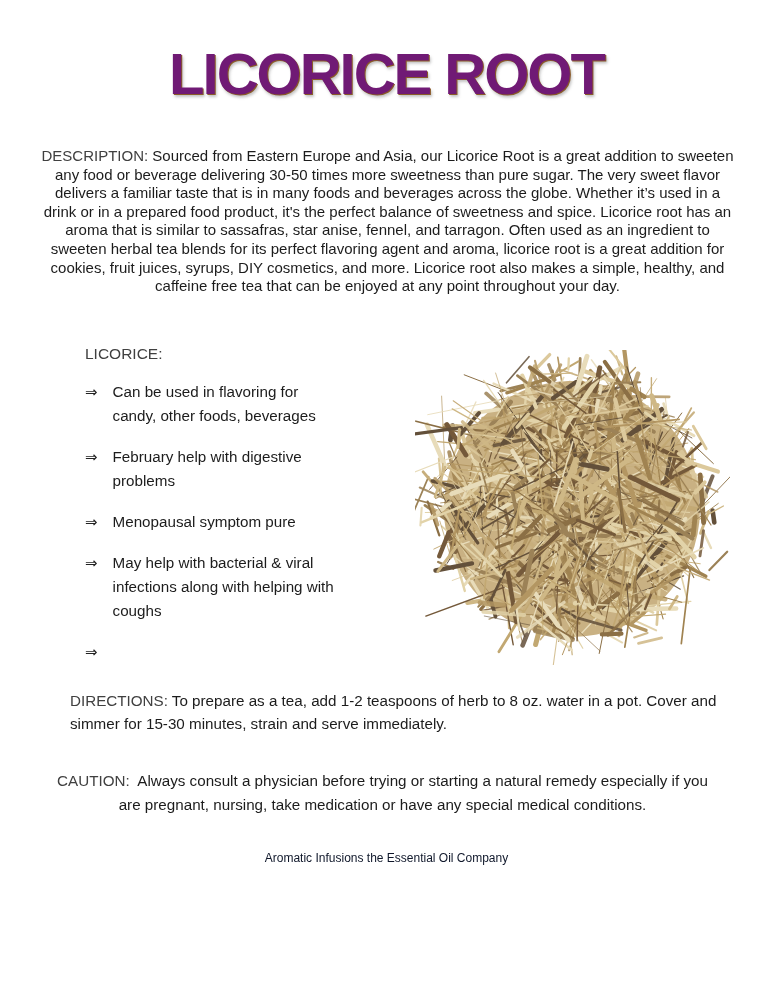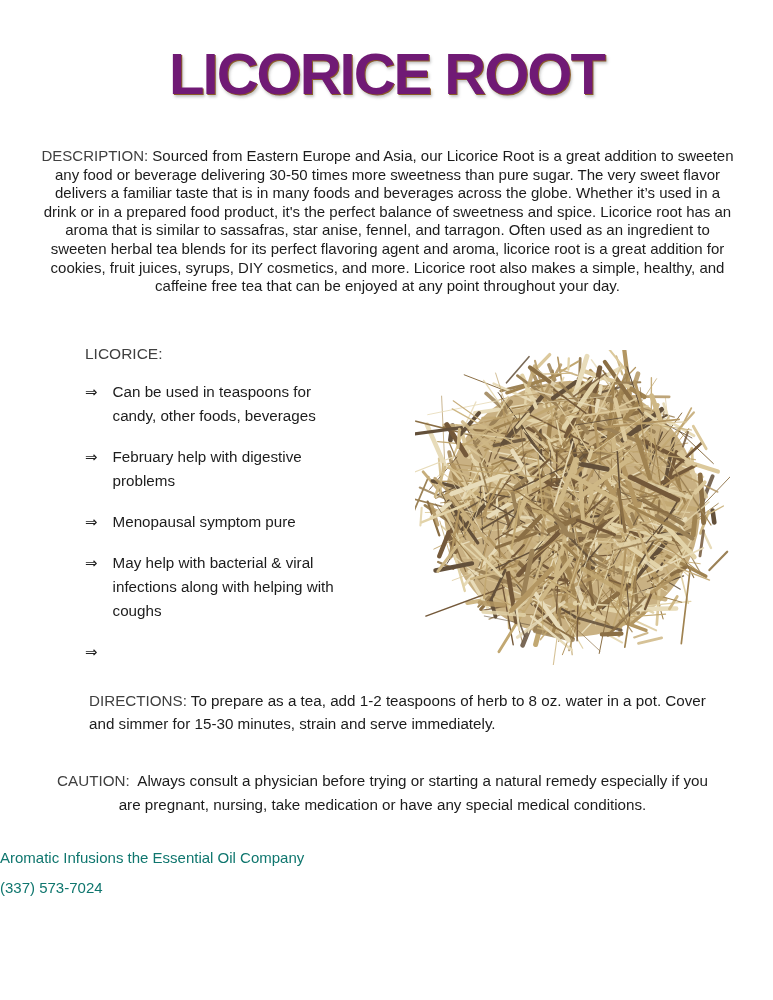--- a/index.html
+++ b/index.html
@@ -43,49 +43,48 @@
     flex:0 0 auto;
   }
   .pile {
     position:absolute; top:350px; left:415px;
     width:315px; height:315px;
   }
   .directions {
     position:absolute; top:689px; left:70px; right:42px;
     font-size:15.2px; line-height:23px;
     text-align:left;
-    margin-left:19px;
   }
   .caution {
     position:absolute; top:769px; left:55px; right:63px;
     font-size:15.2px; line-height:24px;
     text-align:center;
   }
   .footer {
     position:absolute; top:843px; left:0; right:0;
-    text-align:left;
-    font-size:15px; line-height:30px;
-    color:#0f766e;
+    text-align:center;
+    font-size:12px; line-height:30px;
+    color:#0f172a;
   }
 </style>
 </head>
 <body>
 
 <div class="page">
 
   <h1 class="title" style="color: #701a75;">LICORICE ROOT</h1>
 
   <p class="description"><b>DESCRIPTION:</b> <span>Sourced from Eastern Europe and Asia, our Licorice Root is a great addition to sweeten any food or beverage delivering 30-50 times more sweetness than pure sugar. The very sweet flavor delivers a familiar taste that is in many foods and beverages across the globe. Whether it’s used in a drink or in a prepared food product, it's the perfect balance of sweetness and spice. Licorice root has an aroma that is similar to sassafras, star anise, fennel, and tarragon. Often used as an ingredient to sweeten herbal tea blends for its perfect flavoring agent and aroma, licorice root is a great addition for cookies, fruit juices, syrups, DIY cosmetics, and more. Licorice root also makes a simple, healthy, and caffeine free tea that can be enjoyed at any point throughout your day.</span></p>
 
   <div class="benefits">
     <div class="benefits-heading">LICORICE:</div>
     <ul class="benefits-list">
       <li class="benefit-item">
         <span class="arrow">⇒</span>
-        <span class="btext">Can be used in teaspoons for candy, other foods, beverages</span>
+        <span class="btext">Can be used in flavoring for candy, other foods, beverages</span>
       </li>
       <li class="benefit-item">
         <span class="arrow">⇒</span>
         <span class="btext">February help with digestive problems</span>
       </li>
       <li class="benefit-item">
         <span class="arrow">⇒</span>
         <span class="btext">Menopausal symptom pure</span>
       </li>
       <li class="benefit-item">
@@ -1053,16 +1052,15 @@
         <line x1="162.4" y1="170.1" x2="199.5" y2="184.8" stroke="#74593a" stroke-width="3.1" stroke-linecap="round"></line>
       </svg>
   </div>
 
   <p class="directions"><b>DIRECTIONS:</b> <span>To prepare as a tea, add 1-2 teaspoons of herb to 8 oz. water in a pot. Cover and simmer for 15-30 minutes, strain and serve immediately.</span></p>
 
   <p class="caution"><b>CAUTION:</b>&nbsp; <span>Always consult a physician before trying or starting a natural remedy especially if you are pregnant, nursing, take medication or have any special medical conditions.</span></p>
 
   <div class="footer">
     <p>Aromatic Infusions the Essential Oil Company</p>
-    <p>(337) 573-7024</p>
   </div>
 
 </div>
 
 </body></html>

